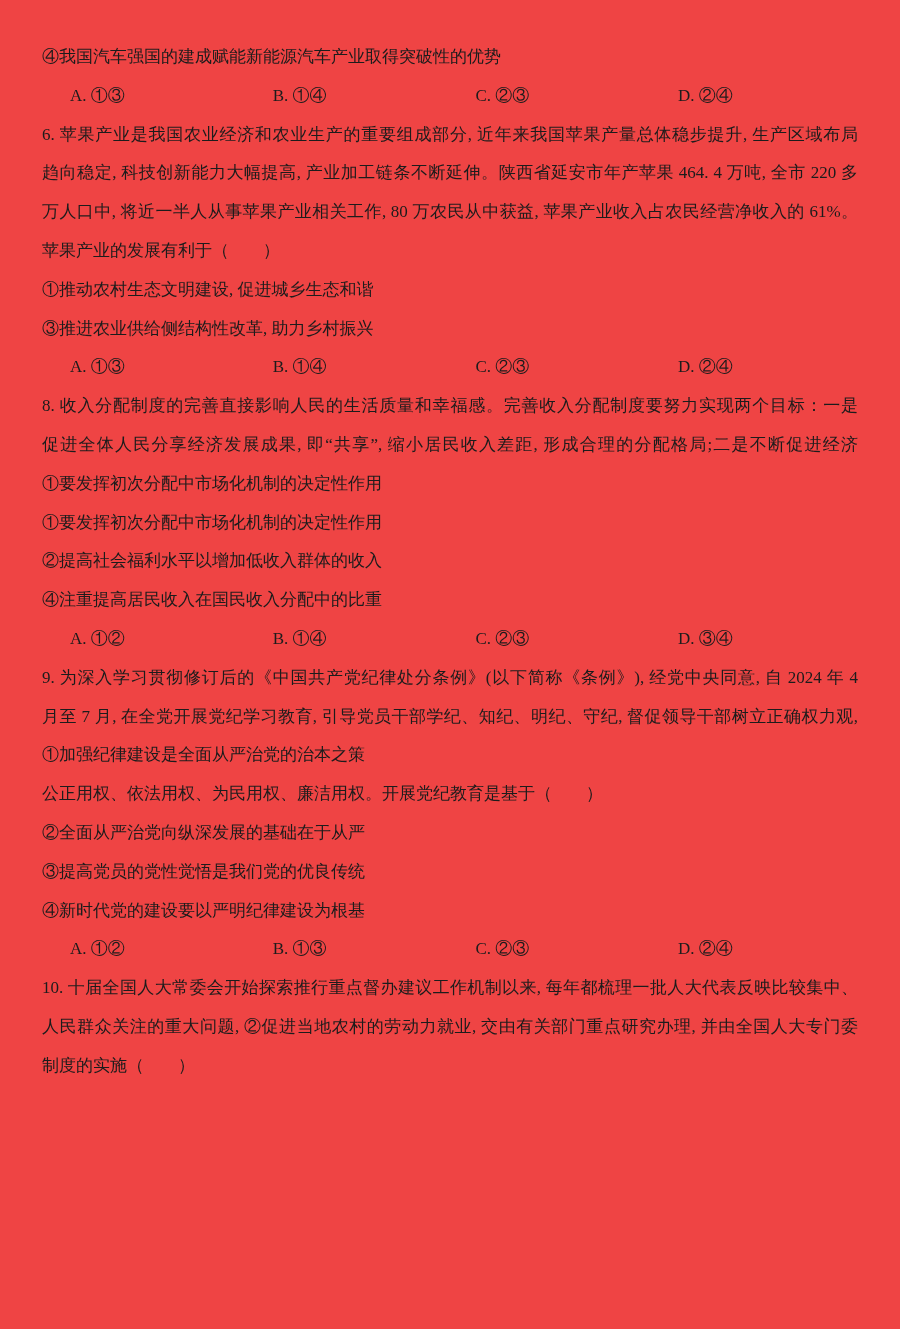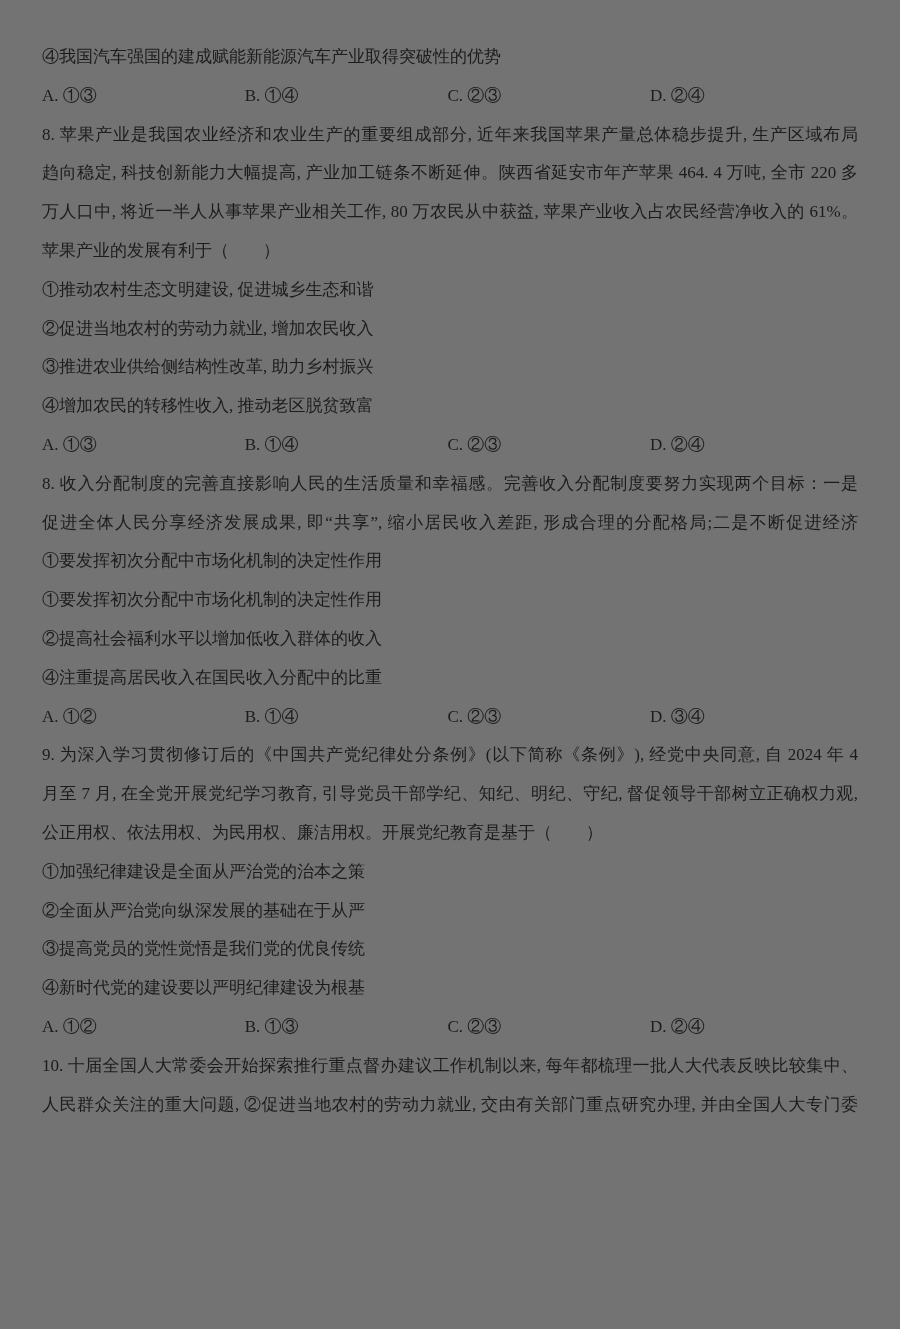--- a/index.html
+++ b/index.html
@@ -1,64 +1,62 @@
 <!DOCTYPE html>
 <html lang="zh"><head>
 <meta charset="utf-8">
 <style>
   html, body { margin: 0; padding: 0; background: #ffffff; }
   .page {
     position: relative;
     width: 900px;
     height: 1329px;
     box-sizing: border-box;
-    background: #737373;
+    background: #ef4444;
     color: #1c1c1c;
     font-family: "Liberation Serif", "DejaVu Serif", serif;
     font-size: 17px;
     padding: 38px 42px 0 42px;
     overflow: hidden;
   }
   .line {
     height: 38.8px;
     line-height: 38.8px;
     overflow: hidden;
   }
   
   .full {
     text-align: justify;
     text-align-last: justify;
     word-break: keep-all;
   }
-  .choices-row { display: flex; }
+  .choices-row { display: flex; margin-left: 28px; }
   .choice { flex: 0 0 auto; width: 202.7px; }
   .choice:last-child { width: auto; }
 </style>
 </head>
 <body>
 
 <div class="page">
 
   <div class="line">④我国汽车强国的建成赋能新能源汽车产业取得突破性的优势</div>
   <div class="line choices-row">
     <span class="choice">A. ①③</span>
     <span class="choice">B. ①④</span>
     <span class="choice">C. ②③</span>
     <span class="choice">D. ②④</span>
   </div>
 
   <div>
-    <div class="line full">8. 苹果产业是我国农业经济和农业生产的重要组成部分, 近年来我国苹果产量总体稳步提升, 生产区域布局</div>
+    <div class="line full">6. 苹果产业是我国农业经济和农业生产的重要组成部分, 近年来我国苹果产量总体稳步提升, 生产区域布局</div>
     <div class="line full">趋向稳定, 科技创新能力大幅提高, 产业加工链条不断延伸。陕西省延安市年产苹果 464. 4 万吨, 全市 220 多</div>
     <div class="line full">万人口中, 将近一半人从事苹果产业相关工作, 80 万农民从中获益, 苹果产业收入占农民经营净收入的 61%。</div>
     <div class="line">苹果产业的发展有利于（　　）</div>
     <div class="line">①推动农村生态文明建设, 促进城乡生态和谐</div>
-    <div class="line">②促进当地农村的劳动力就业, 增加农民收入</div>
     <div class="line">③推进农业供给侧结构性改革, 助力乡村振兴</div>
-    <div class="line">④增加农民的转移性收入, 推动老区脱贫致富</div>
     <div class="line choices-row">
       <span class="choice">A. ①③</span>
       <span class="choice">B. ①④</span>
       <span class="choice">C. ②③</span>
       <span class="choice">D. ②④</span>
     </div>
   </div>
 
   <div>
     <div class="line full">8. 收入分配制度的完善直接影响人民的生活质量和幸福感。完善收入分配制度要努力实现两个目标：一是</div>
@@ -71,31 +69,32 @@
       <span class="choice">A. ①②</span>
       <span class="choice">B. ①④</span>
       <span class="choice">C. ②③</span>
       <span class="choice">D. ③④</span>
     </div>
   </div>
 
   <div>
     <div class="line full">9. 为深入学习贯彻修订后的《中国共产党纪律处分条例》(以下简称《条例》), 经党中央同意, 自 2024 年 4</div>
     <div class="line full">月至 7 月, 在全党开展党纪学习教育, 引导党员干部学纪、知纪、明纪、守纪, 督促领导干部树立正确权力观,</div>
+    <div class="line">①加强纪律建设是全面从严治党的治本之策</div>
     <div class="line">公正用权、依法用权、为民用权、廉洁用权。开展党纪教育是基于（　　）</div>
-    <div class="line">①加强纪律建设是全面从严治党的治本之策</div>
     <div class="line">②全面从严治党向纵深发展的基础在于从严</div>
     <div class="line">③提高党员的党性觉悟是我们党的优良传统</div>
     <div class="line">④新时代党的建设要以严明纪律建设为根基</div>
     <div class="line choices-row">
       <span class="choice">A. ①②</span>
       <span class="choice">B. ①③</span>
       <span class="choice">C. ②③</span>
       <span class="choice">D. ②④</span>
     </div>
   </div>
 
   <div>
     <div class="line full">10. 十届全国人大常委会开始探索推行重点督办建议工作机制以来, 每年都梳理一批人大代表反映比较集中、</div>
     <div class="line full">人民群众关注的重大问题, ②促进当地农村的劳动力就业, 交由有关部门重点研究办理, 并由全国人大专门委</div>
+    <div class="line">制度的实施（　　）</div>
   </div>
 
 </div>
 
 </body></html>

